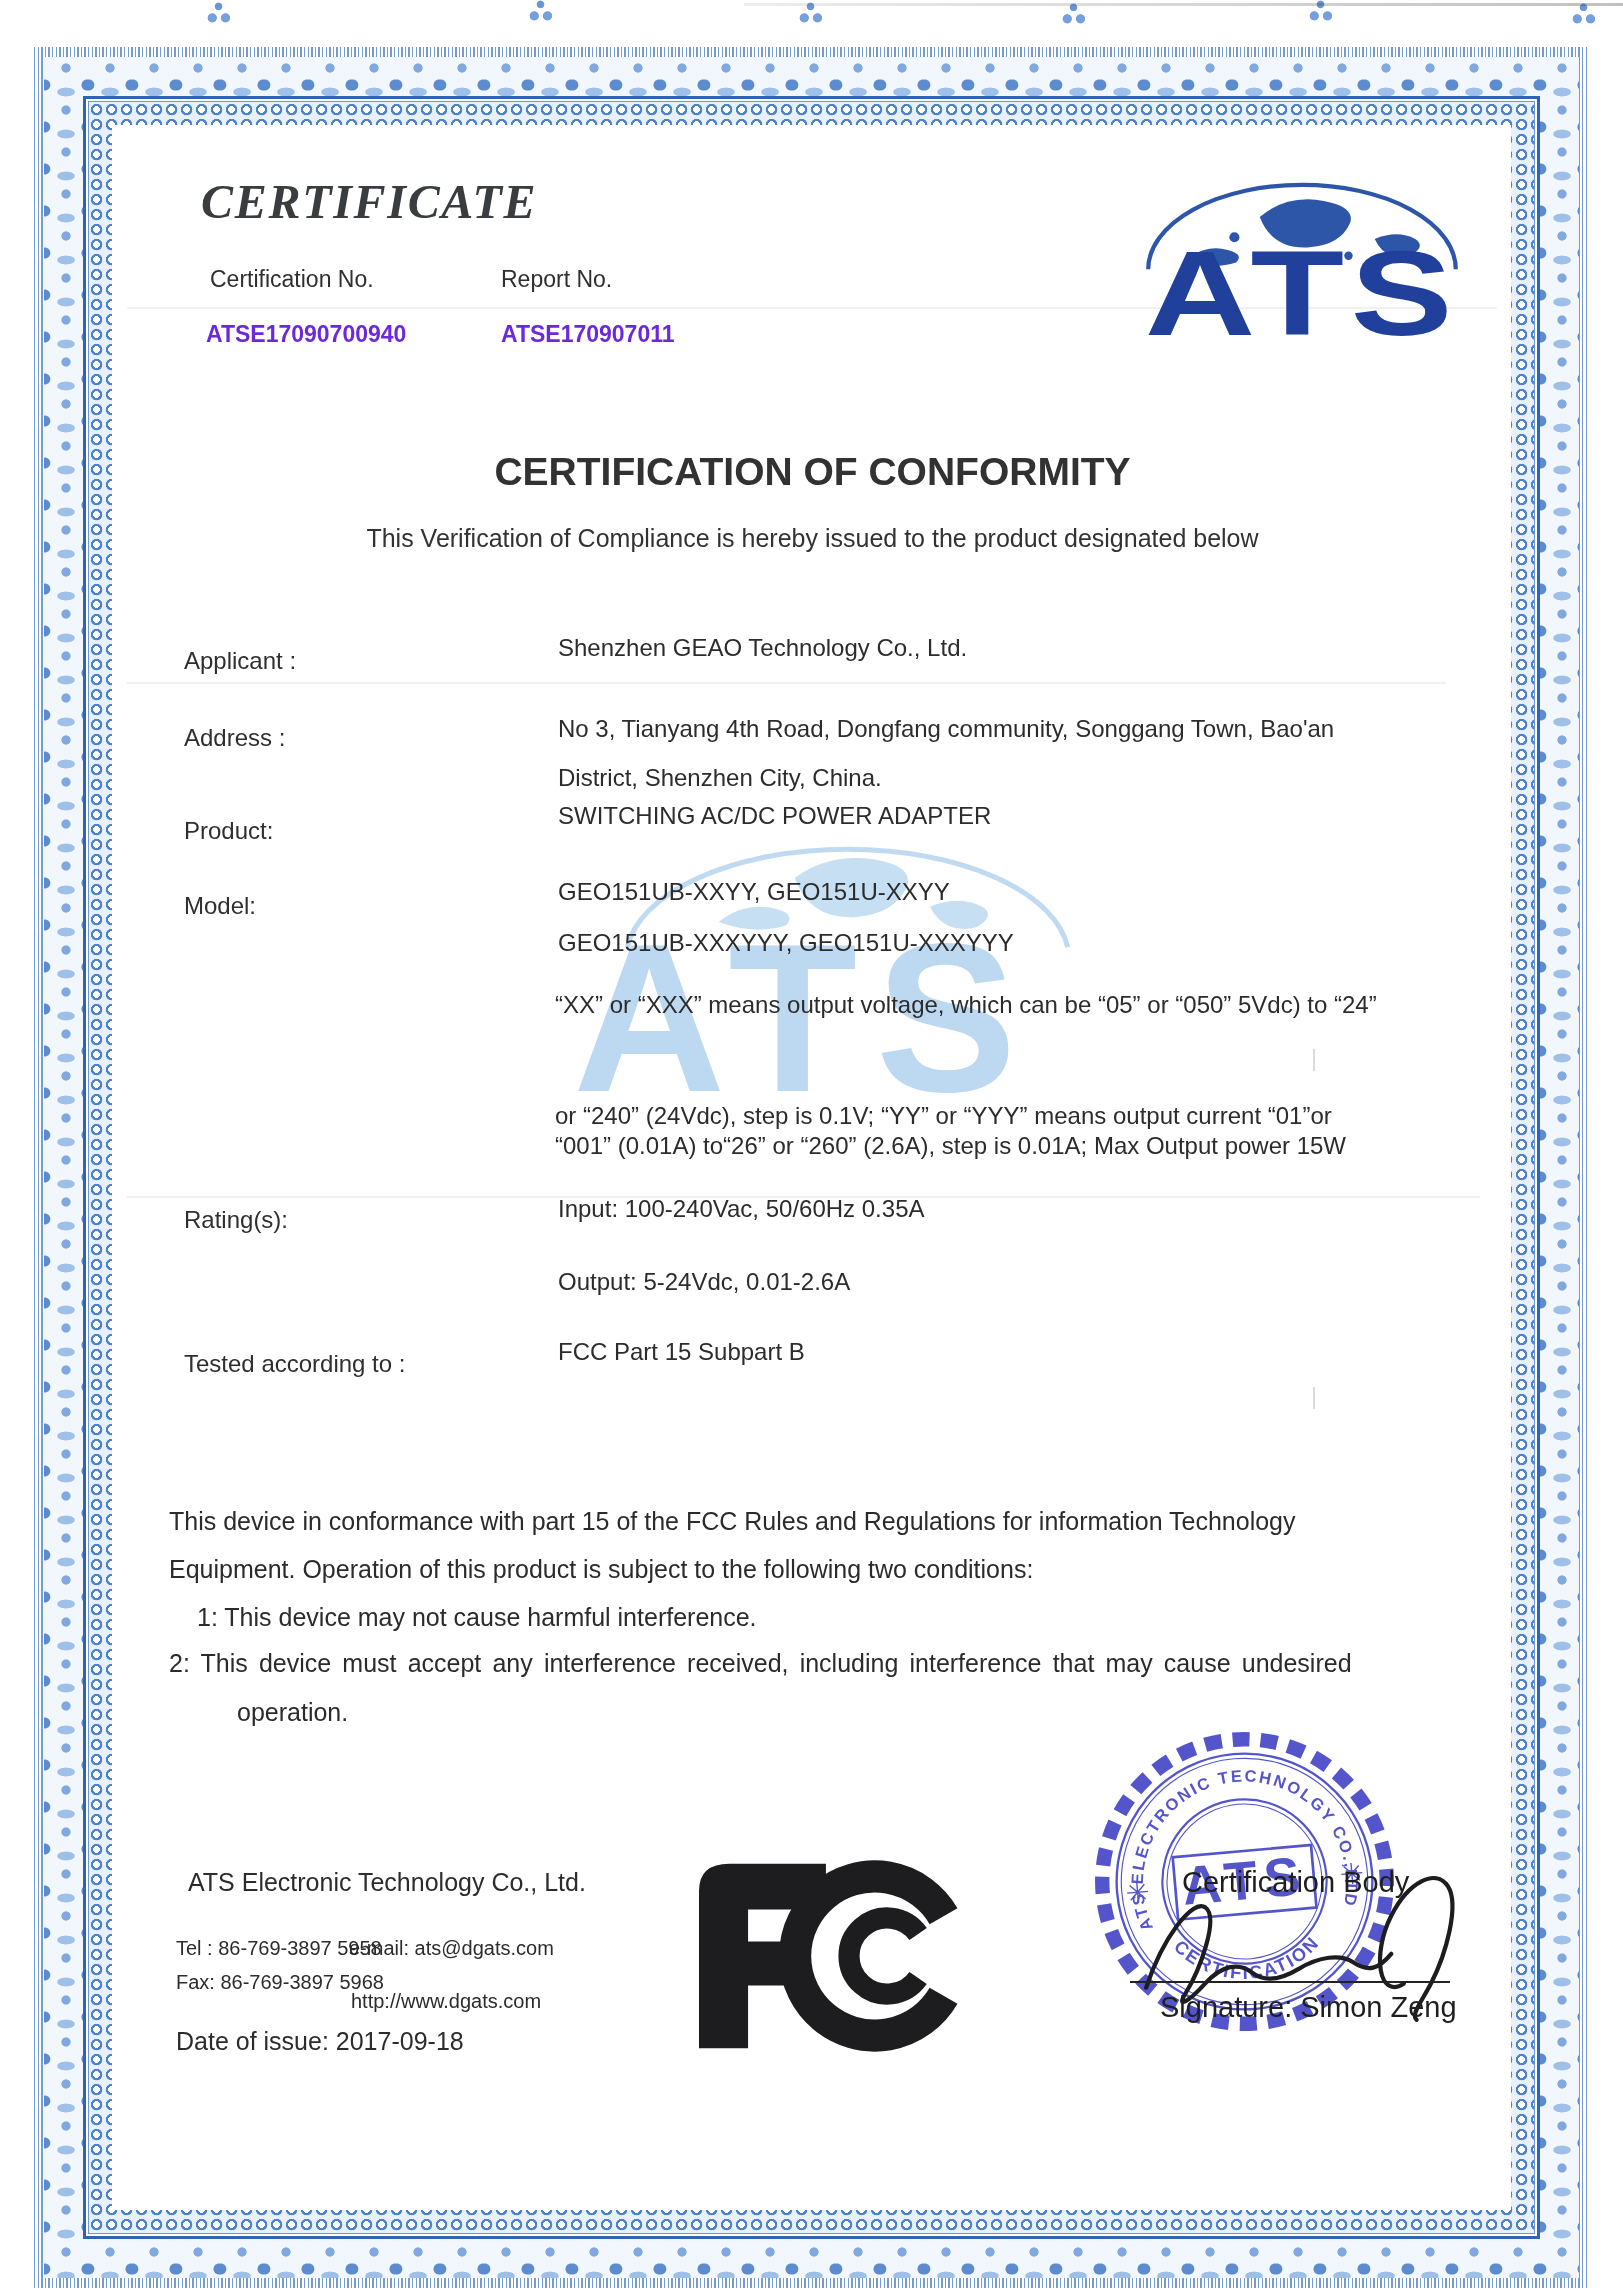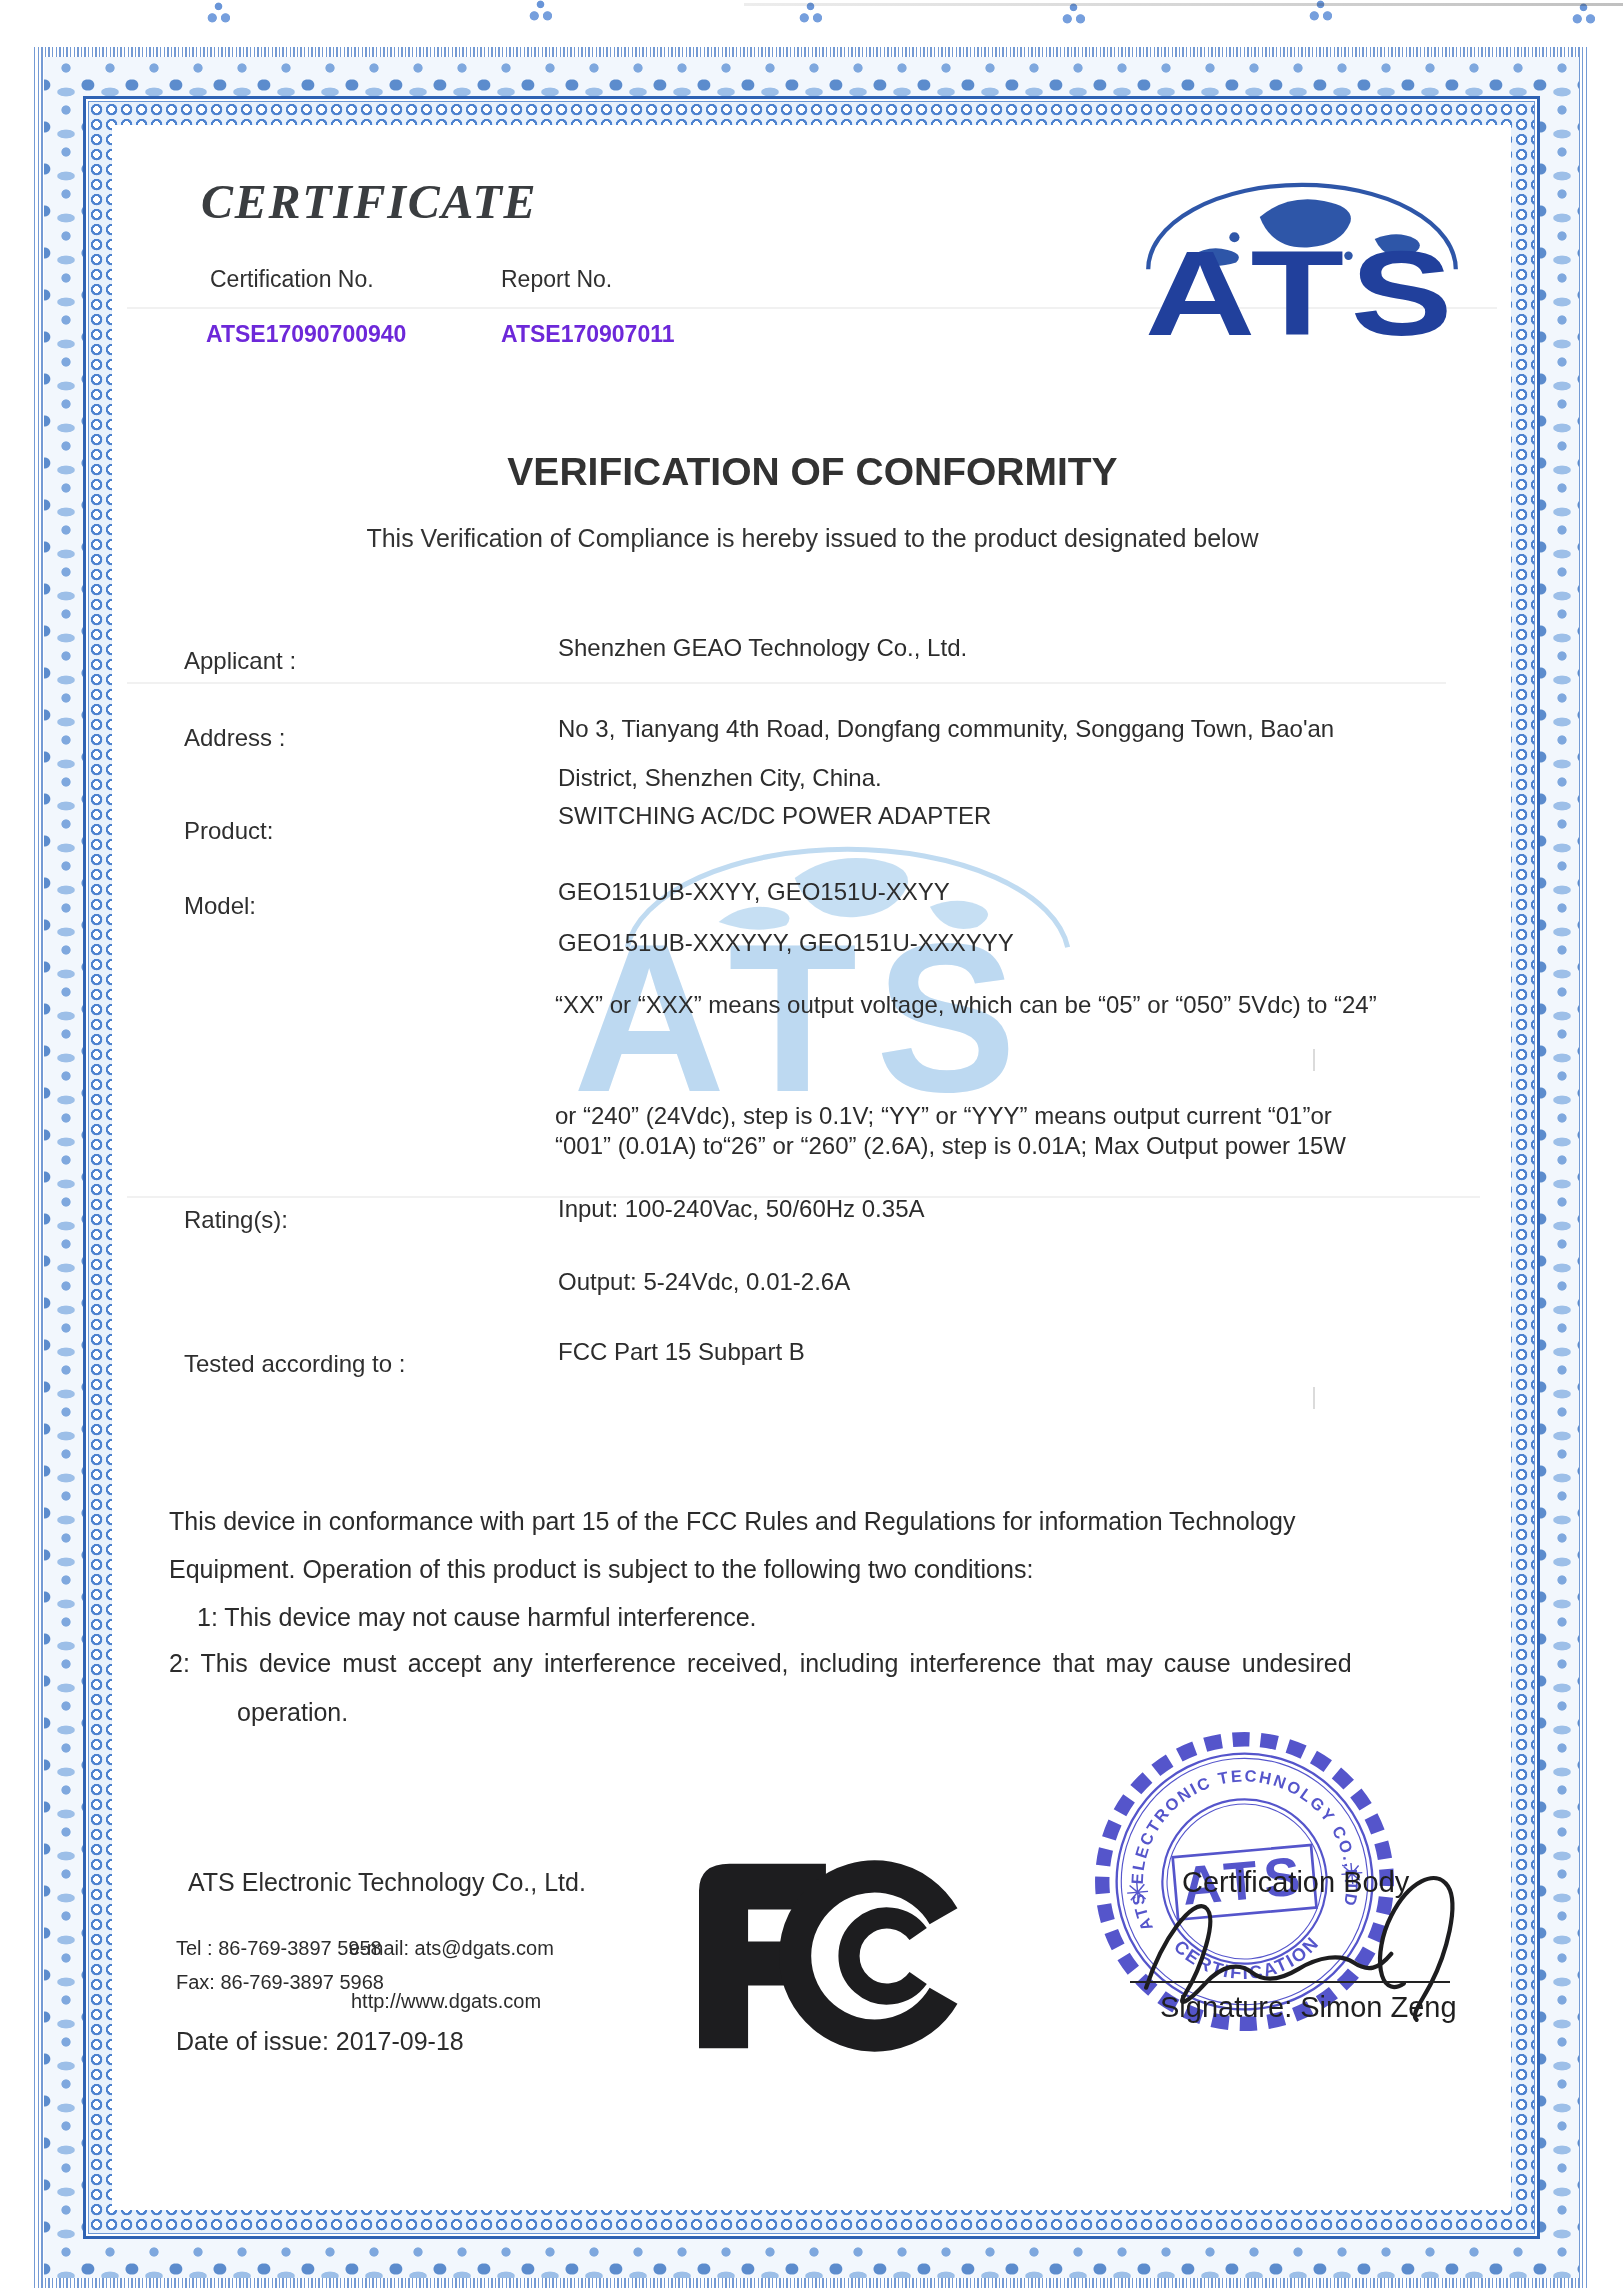--- a/index.html
+++ b/index.html
@@ -100,21 +100,21 @@
   <svg class="abs" style="left:1133px;top:161px;" width="338" height="182" viewBox="0 0 400 215">
     <path d="M 18 128 A 182 100 0 0 1 382 128" fill="none" stroke="#2e56a8" stroke-width="5"></path>
     <path d="M 62 118 q 22 -20 50 -13 q 20 5 10 15 q -28 9 -60 -2 z" fill="#2e56a8"></path>
     <path d="M 150 66 q 32 -27 76 -19 q 37 7 31 26 q -11 26 -48 29 q -44 3 -59 -36 z" fill="#2e56a8"></path>
     <path d="M 286 92 q 27 -11 48 0 q 13 9 -5 19 q -30 9 -43 -19 z" fill="#2e56a8"></path>
     <circle cx="120" cy="90" r="6" fill="#2e56a8"></circle>
     <circle cx="255" cy="112" r="5" fill="#2e56a8"></circle>
     <text x="200" y="206" text-anchor="middle" font-size="142" font-weight="bold" fill="#21409c" letter-spacing="6" textLength="372" lengthAdjust="spacingAndGlyphs">ATS</text>
   </svg>
 
-  <div class="abs heading" style="left:112px;top:450px;width:1401px;">VERIFICATION OF CONFORMITY</div>
+  <div class="abs heading" style="left:112px;top:450px;width:1401px;">CERTIFICATION OF CONFORMITY</div>
   <div class="abs subheading" style="left:112px;top:524px;width:1401px;">This Verification of Compliance is hereby issued to the product designated below</div>
 
   <div class="abs lbl" style="left:184px;top:647px;">Applicant :</div>
   <div class="abs lbl" style="left:184px;top:724px;">Address :</div>
   <div class="abs lbl" style="left:184px;top:817px;">Product:</div>
   <div class="abs lbl" style="left:184px;top:892px;">Model:</div>
   <div class="abs lbl" style="left:184px;top:1206px;">Rating(s):</div>
   <div class="abs lbl" style="left:184px;top:1350px;">Tested according to :</div>
 
   <div class="abs val" style="left:558px;top:634px;">Shenzhen GEAO Technology Co., Ltd.</div>

